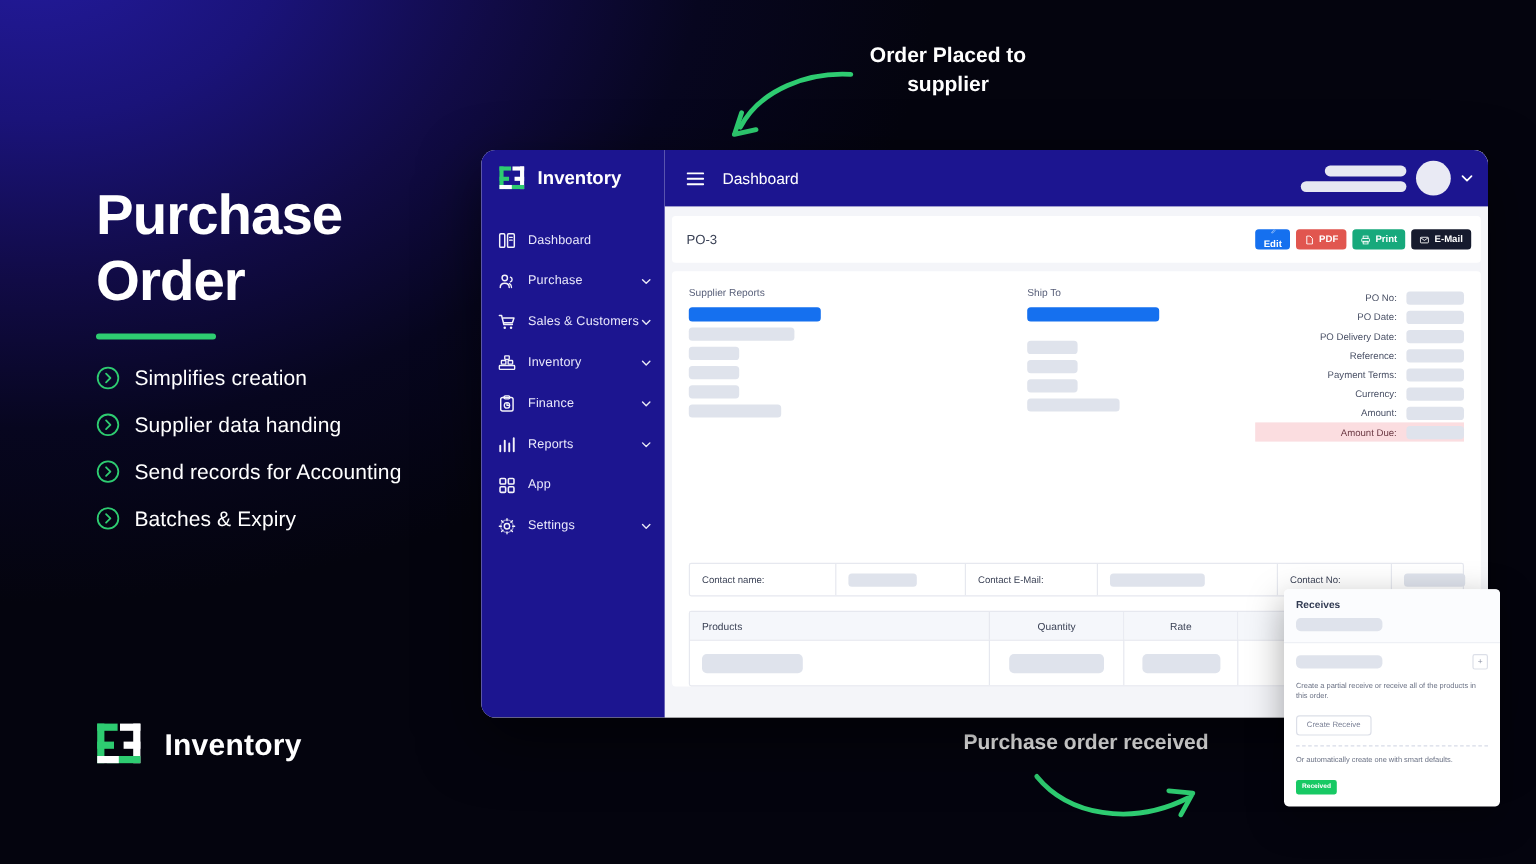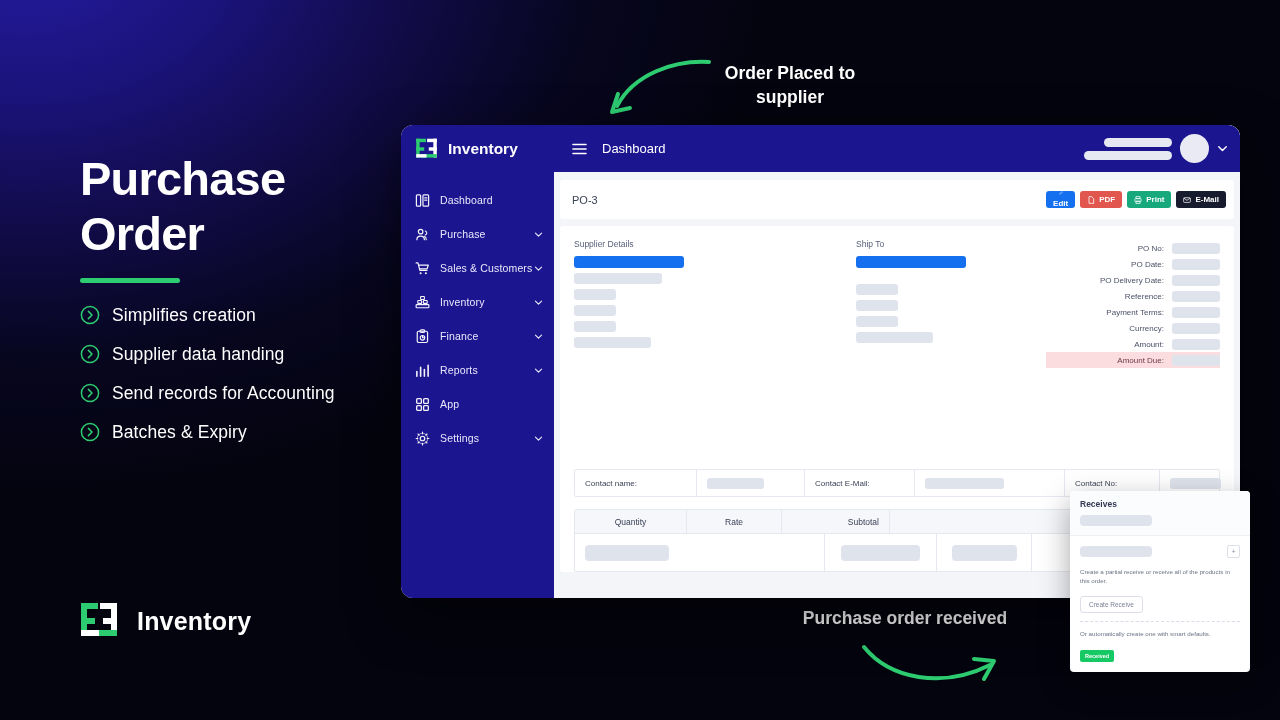--- a/index.html
+++ b/index.html
@@ -37,21 +37,21 @@
   .feat-icon { flex: 0 0 auto; width: 20px; height: 20px; display: block; }
   .feat-text { font-size: 17.5px; color: #ffffff; font-weight: 500; letter-spacing: .1px; }
 
   
   .brand { position: absolute; left: 79px; top: 600px; display: flex; align-items: center; gap: 18px; }
   .brand-mark { width: 40px; height: 42px; display: block; }
   .brand-name { font-size: 25px; font-weight: bold; color: #fff; letter-spacing: .2px; }
 
   
   .callout { position: absolute; color: #fff; font-weight: bold; font-size: 17.5px; line-height: 1.38; text-align: center; }
-  #callout-top { left: 690px; top: 61px; width: 200px; }
+  #callout-top { left: 690px; top: 34px; width: 200px; }
   #callout-bottom { left: 800px; top: 606px; width: 210px; }
   .arrow-svg { position: absolute; overflow: visible; }
   #arrow-top { left: 604px; top: 58px; }
   #arrow-bottom { left: 860px; top: 645px; }
 
   
   .app {
     position: absolute; left: 401px; top: 125px;
     width: 839px; height: 473px;
     border-radius: 12px; overflow: hidden;
@@ -428,21 +428,21 @@
               <span>E-Mail</span>
             </button>
           </div>
         </div>
 
         <div class="card">
           <div class="doc">
             <div class="doc-top">
 
               <div class="col-supplier">
-                <div class="sec-title">Supplier Details</div>
+                <div class="sec-title">Supplier Reports</div>
                 <div class="stack">
                   <div class="bar-blue w-110"></div>
                   <div class="bar w-88"></div>
                   <div class="bar w-42"></div>
                   <div class="bar w-42"></div>
                   <div class="bar w-42"></div>
                   <div class="bar w-77"></div>
                 </div>
               </div>
 
@@ -511,20 +511,21 @@
             <div class="cc" style="flex:0 0 95px">
               <span class="cc-label">Contact No:</span>
             </div>
             <div class="cc" style="flex:1">
               <span class="cc-val" style="width:51px"></span>
             </div>
           </div>
 
           <div class="ptable">
             <div class="ptr">
+              <div class="pth c-prod">Products</div>
               <div class="pth c-qty">Quantity</div>
               <div class="pth c-rate">Rate</div>
               <div class="pth c-sub">Subtotal</div>
               <div class="pth c-amt">Amount</div>
             </div>
             <div class="ptr">
               <div class="ptd c-prod">
                   <span class="cell-sk" style="width:84px"></span>
                 </div>
               <div class="ptd c-qty">

